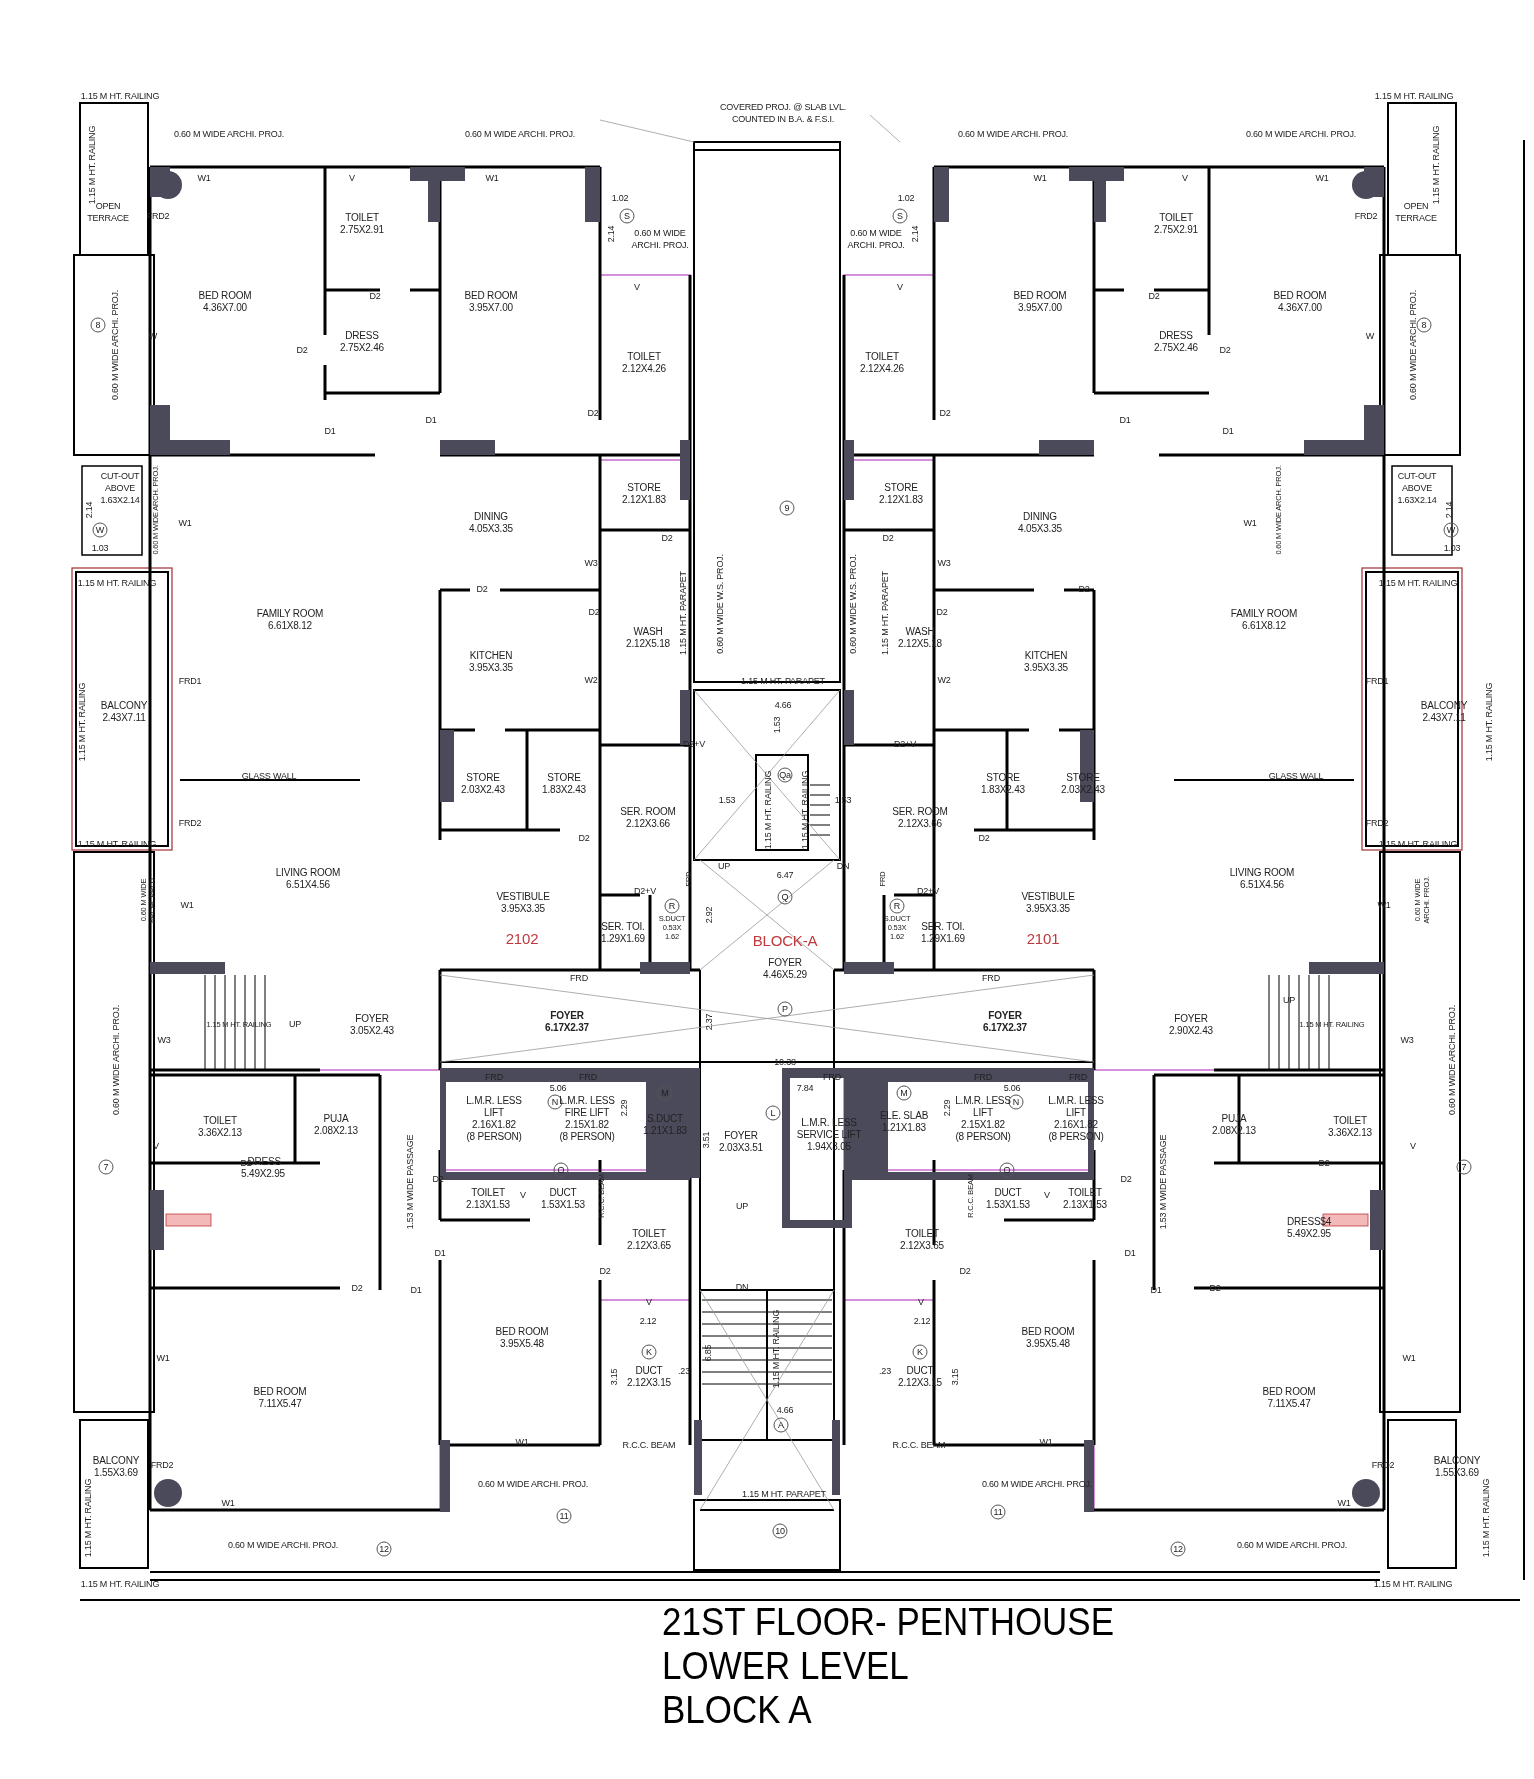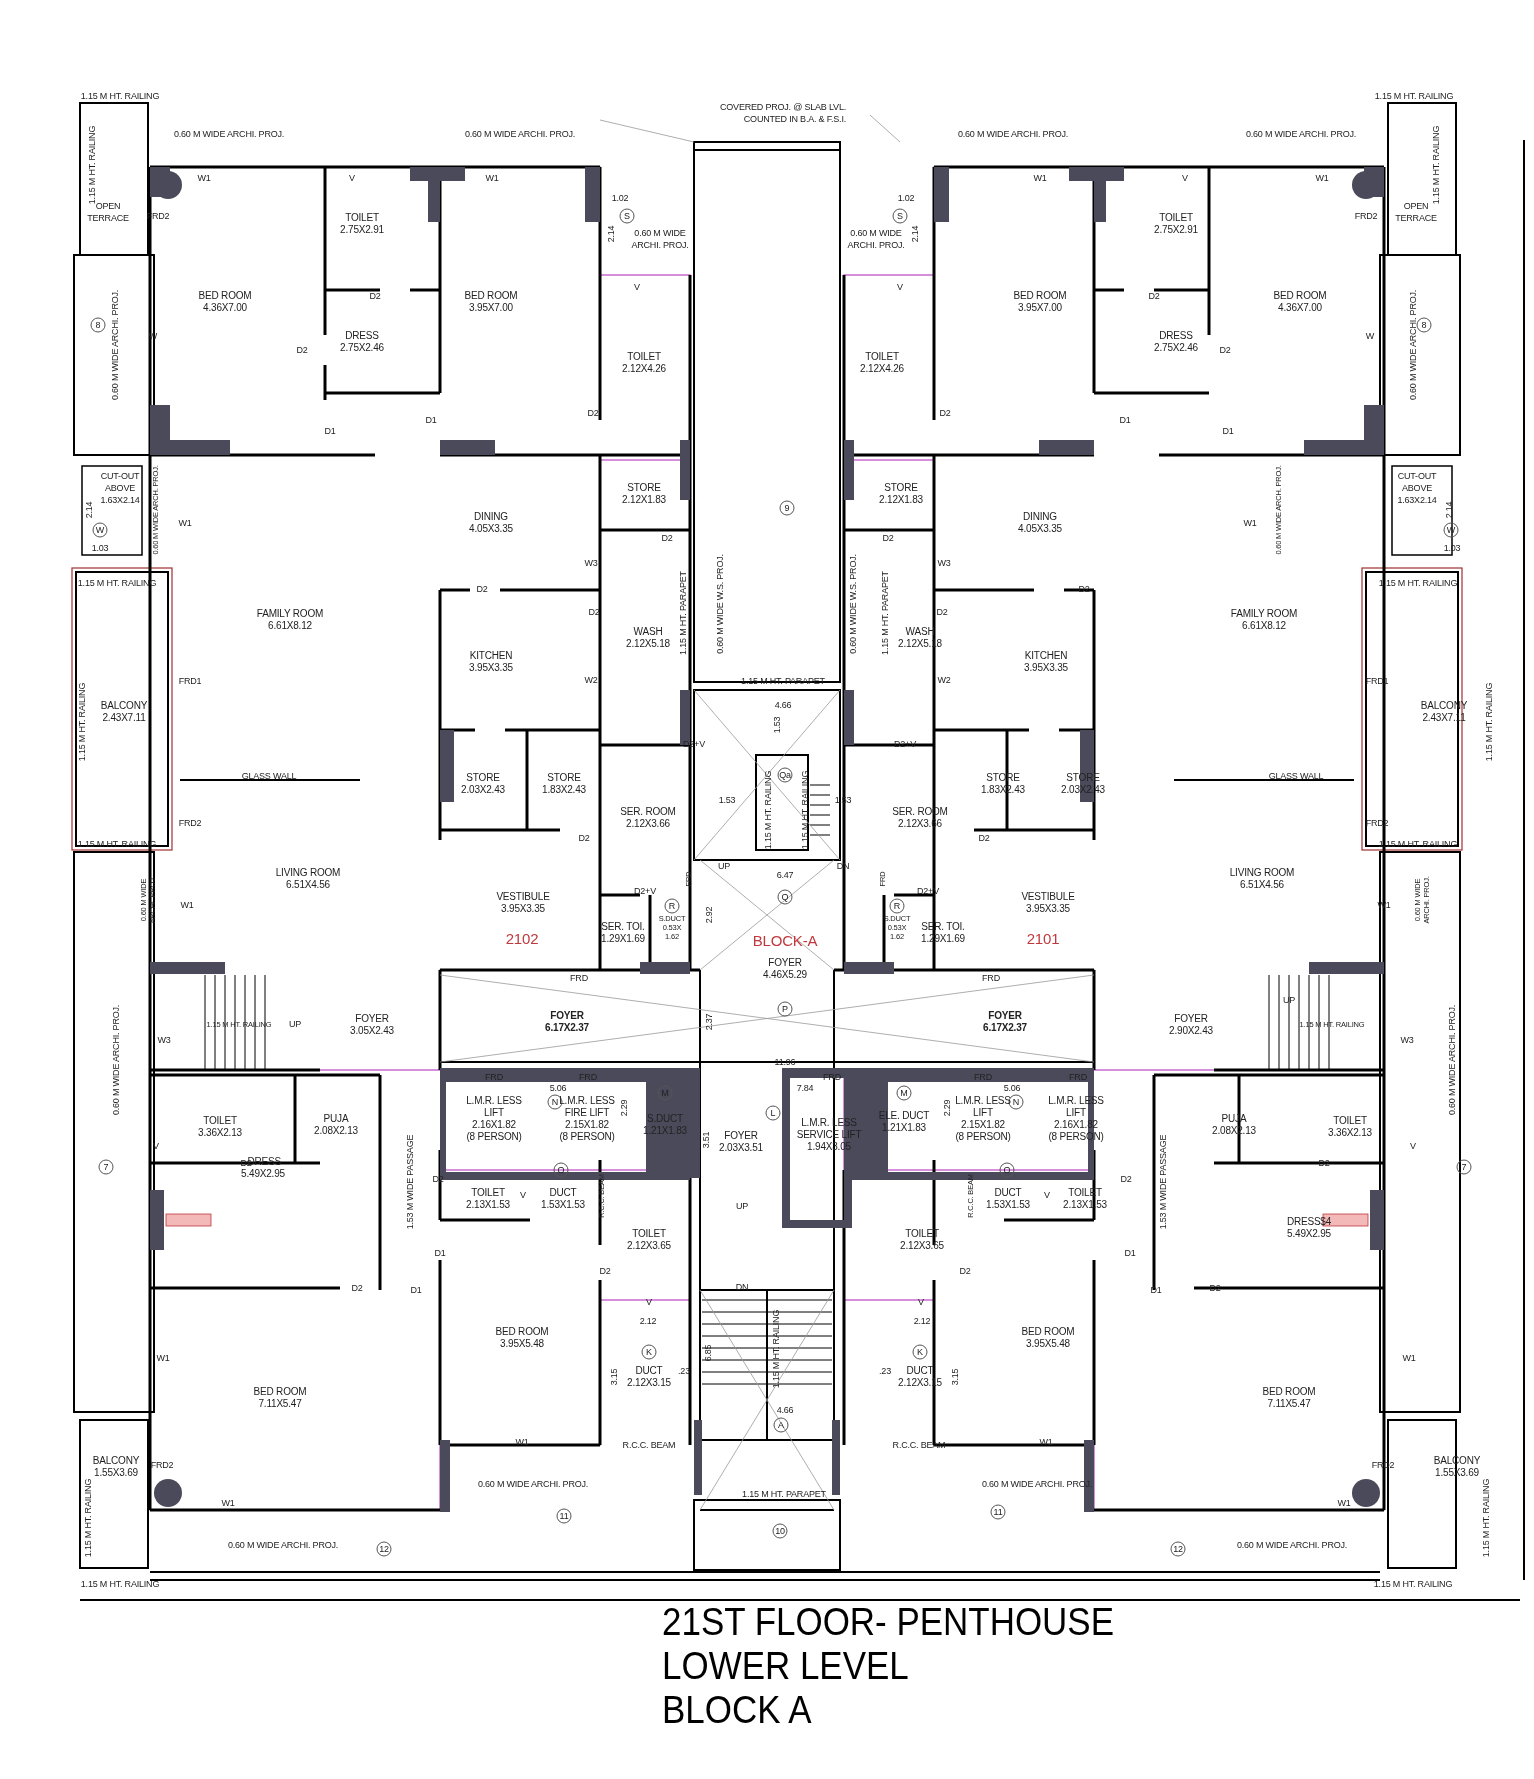--- a/index.html
+++ b/index.html
@@ -246,21 +246,21 @@
   <g fill="#f3b8b8" stroke="#c0393d" stroke-width="0.8">
     <rect x="166" y="1214" width="45" height="12"></rect>
     <rect x="1323" y="1214" width="45" height="12"></rect>
   </g>
   <line x1="80" y1="1600" x2="1520" y2="1600" stroke="#000" stroke-width="2"></line>
 </svg>
 
 <div id="labels">
     <div class="lbl sm" style="left: 120px; top: 96px;">1.15 M HT. RAILING</div>
     <div class="lbl sm" style="left: 1414px; top: 96px;">1.15 M HT. RAILING</div>
-    <div class="lbl sm" style="left: 783px; top: 113px; text-align: right;">COVERED PROJ. @ SLAB LVL.
+    <div class="lbl sm" style="left: 783px; top: 113px;">COVERED PROJ. @ SLAB LVL.
 COUNTED IN B.A. &amp; F.S.I.</div>
     <div class="lbl sm" style="left: 229px; top: 134px;">0.60 M WIDE ARCHI. PROJ.</div>
     <div class="lbl sm" style="left: 520px; top: 134px;">0.60 M WIDE ARCHI. PROJ.</div>
     <div class="lbl sm" style="left: 1013px; top: 134px;">0.60 M WIDE ARCHI. PROJ.</div>
     <div class="lbl sm" style="left: 1301px; top: 134px;">0.60 M WIDE ARCHI. PROJ.</div>
     <div class="lbl sm v" style="left: 92px; top: 165px;">1.15 M HT. RAILING</div>
     <div class="lbl sm v" style="left: 1436px; top: 165px;">1.15 M HT. RAILING</div>
     <div class="lbl sm" style="left: 108px; top: 212px;">OPEN
 TERRACE</div>
     <div class="lbl sm" style="left: 1416px; top: 212px;">OPEN
@@ -460,21 +460,21 @@
     <div class="lbl bold" style="left: 1005px; top: 1022px;">FOYER
 6.17X2.37</div>
     <div class="lbl circ" style="left: 785px; top: 1009px;">P</div>
     <div class="lbl sm v" style="left: 709px; top: 1022px;">2.37</div>
     <div class="lbl sm" style="left: 295px; top: 1024px;">UP</div>
     <div class="lbl sm" style="left: 1289px; top: 1000px;">UP</div>
     <div class="lbl xs" style="left: 239px; top: 1024px;">1.15 M HT. RAILING</div>
     <div class="lbl xs" style="left: 1332px; top: 1024px;">1.15 M HT. RAILING</div>
     <div class="lbl sm" style="left: 164px; top: 1040px;">W3</div>
     <div class="lbl sm" style="left: 1407px; top: 1040px;">W3</div>
-    <div class="lbl sm" style="left: 785px; top: 1062px;">11.96</div>
+    <div class="lbl sm" style="left: 785px; top: 1062px;">10.38</div>
     <div class="lbl sm" style="left: 494px; top: 1077px;">FRD</div>
     <div class="lbl sm" style="left: 588px; top: 1077px;">FRD</div>
     <div class="lbl sm" style="left: 832px; top: 1077px;">FRD</div>
     <div class="lbl sm" style="left: 983px; top: 1077px;">FRD</div>
     <div class="lbl sm" style="left: 1078px; top: 1077px;">FRD</div>
     <div class="lbl sm" style="left: 558px; top: 1088px;">5.06</div>
     <div class="lbl sm" style="left: 1012px; top: 1088px;">5.06</div>
     <div class="lbl sm" style="left: 805px; top: 1088px;">7.84</div>
     <div class="lbl circ" style="left: 665px; top: 1093px;">M</div>
     <div class="lbl circ" style="left: 904px; top: 1093px;">M</div>
@@ -492,21 +492,21 @@
 2.15X1.82
 (8 PERSON)</div>
     <div class="lbl " style="left: 665px; top: 1125px;">S.DUCT
 1.21X1.83</div>
     <div class="lbl " style="left: 741px; top: 1142px;">FOYER
 2.03X3.51</div>
     <div class="lbl sm v" style="left: 706px; top: 1140px;">3.51</div>
     <div class="lbl " style="left: 829px; top: 1135px;">L.M.R. LESS
 SERVICE LIFT
 1.94X3.05</div>
-    <div class="lbl " style="left: 904px; top: 1122px;">ELE. DUCT
+    <div class="lbl " style="left: 904px; top: 1122px;">ELE. SLAB
 1.21X1.83</div>
     <div class="lbl " style="left: 983px; top: 1119px;">L.M.R. LESS
 LIFT
 2.15X1.82
 (8 PERSON)</div>
     <div class="lbl " style="left: 1076px; top: 1119px;">L.M.R. LESS
 LIFT
 2.16X1.82
 (8 PERSON)</div>
     <div class="lbl " style="left: 220px; top: 1127px;">TOILET

